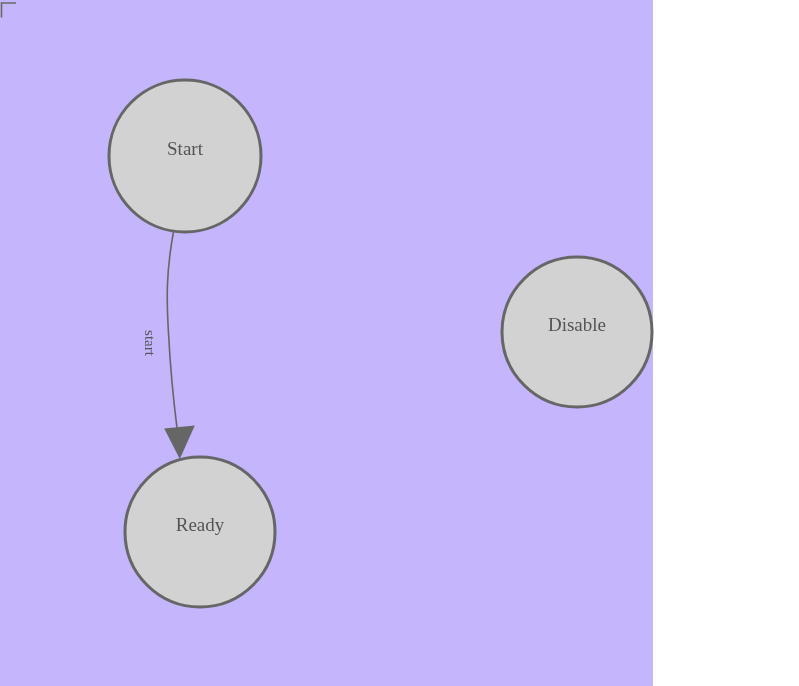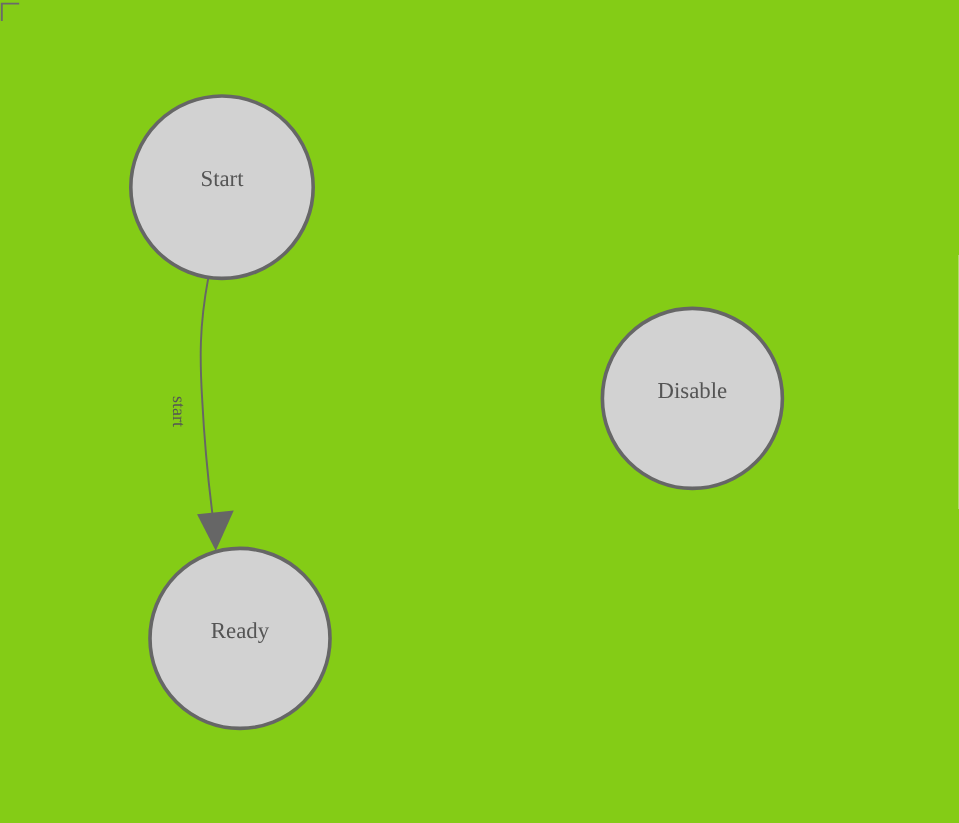--- a/index.html
+++ b/index.html
@@ -9,23 +9,23 @@
     background: #ffffff;
   }
   body {
     width: 799px;
     height: 686px;
     overflow: hidden;
     font-family: "Liberation Serif", "DejaVu Serif", serif;
   }
   #canvas {
     position: relative;
-    width: 799px;
+    width: 653px;
     height: 686px;
-    background: #84cc16;
+    background: #c4b5fd;
   }
   #diagram-svg {
     position: absolute;
     left: 0;
     top: 0;
     width: 799px;
     height: 686px;
   }
   .node-circle {
     fill: #d2d2d2;

